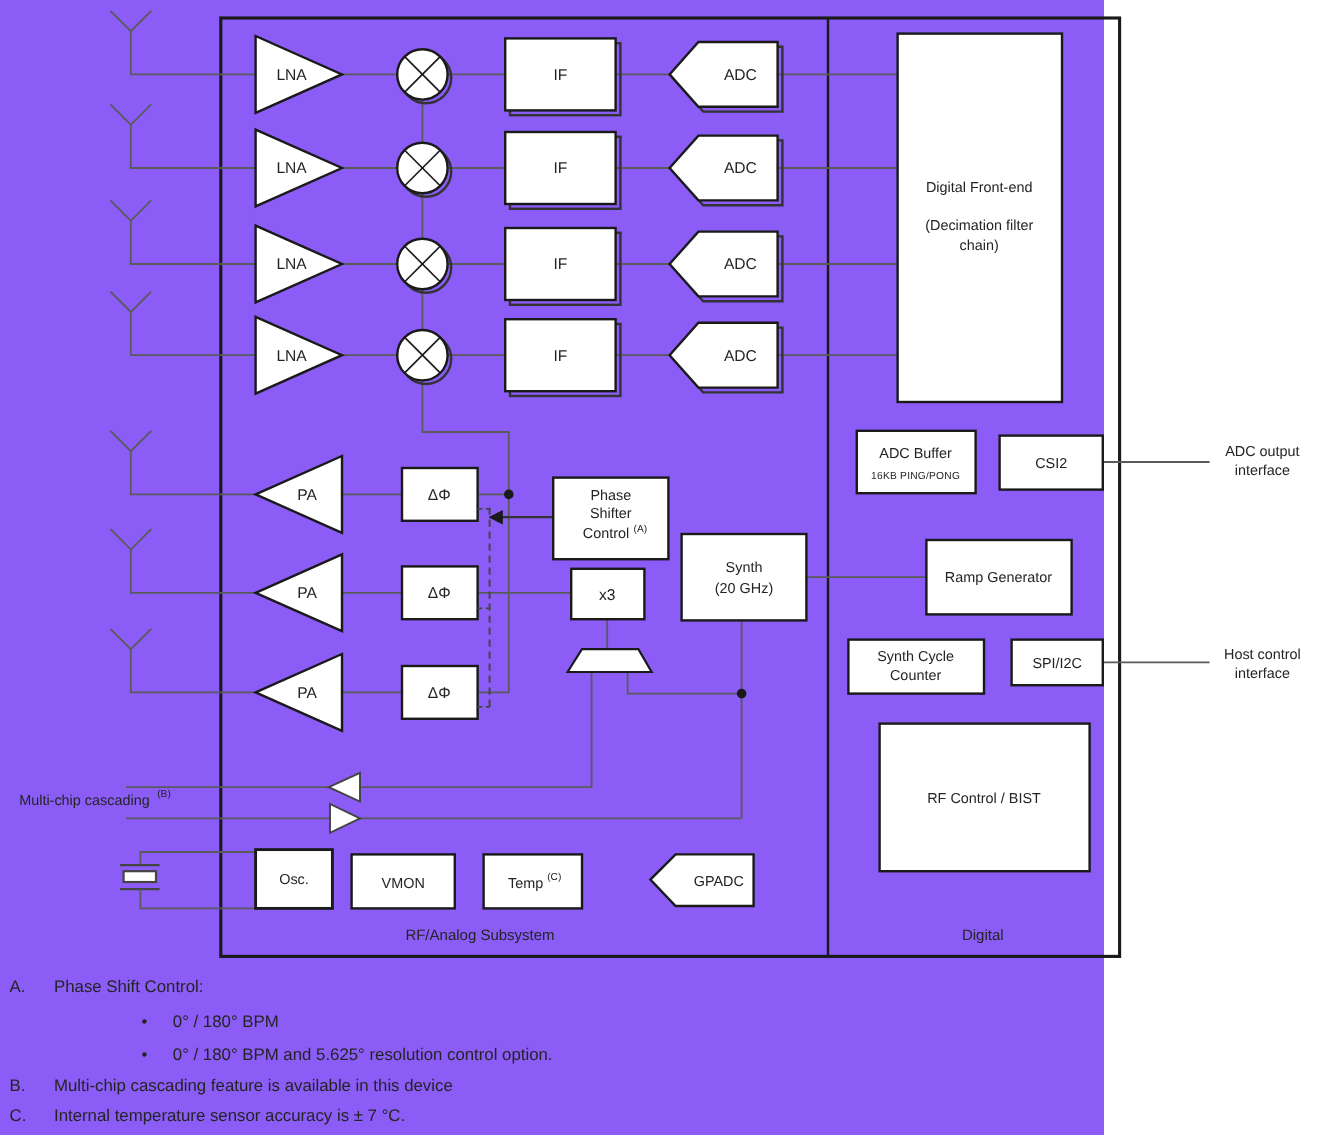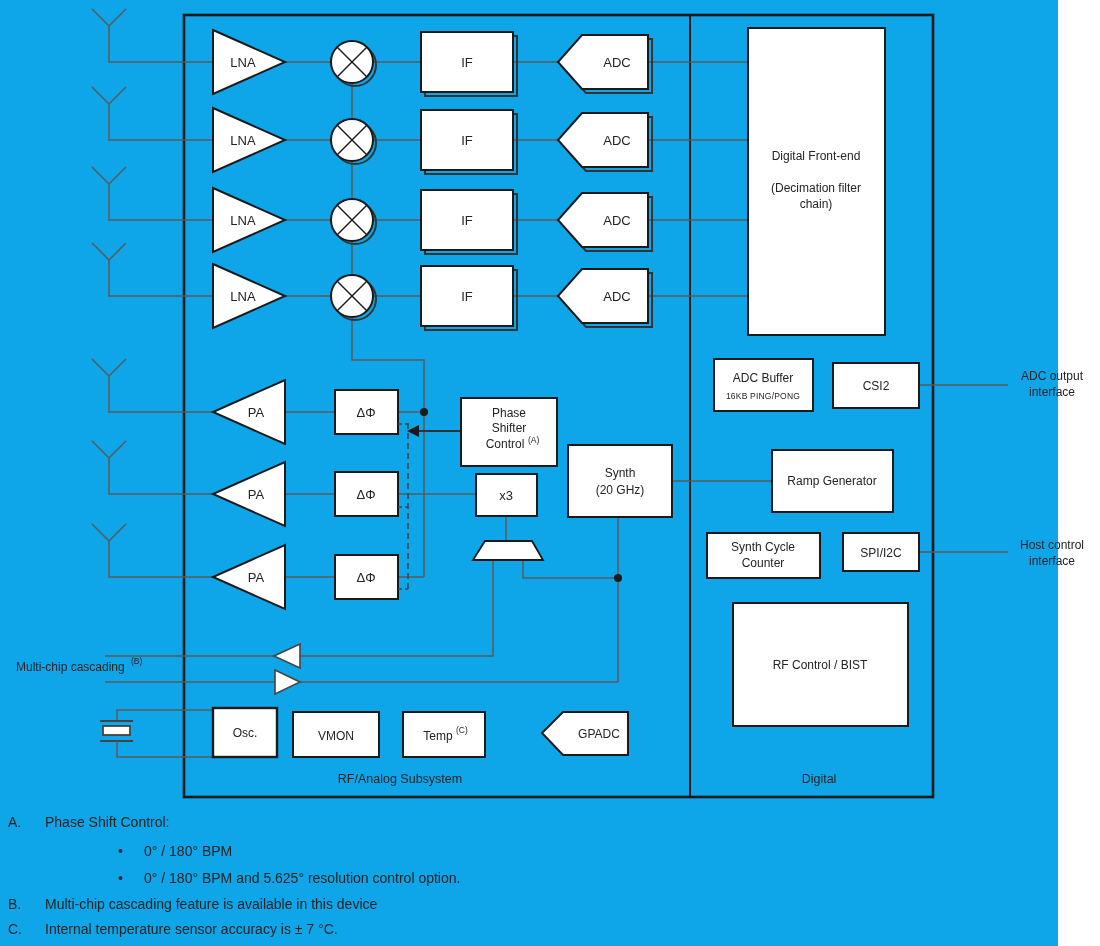--- a/index.html
+++ b/index.html
@@ -1,16 +1,16 @@
 <!DOCTYPE html>
 <html><head>
 <meta charset="utf-8">
 <style>
   html,body{margin:0;padding:0;background:#ffffff;}
-  .stage{position:relative;width:1058px;height:946px;background:#0ea5e9;
+  .stage{position:relative;width:920px;height:946px;background:#8b5cf6;
          font-family:"Liberation Sans", sans-serif;}
   svg{display:block;}
   text{fill:#242424;}
   .lbl{font-size:13px;}
   .lbl2{font-size:12px;}
   .sub{font-size:8.5px;letter-spacing:.2px;}
   .sup{font-size:8.5px;}
   .foot{font-size:14px;}
   .region{font-size:12.5px;}
 </style>

